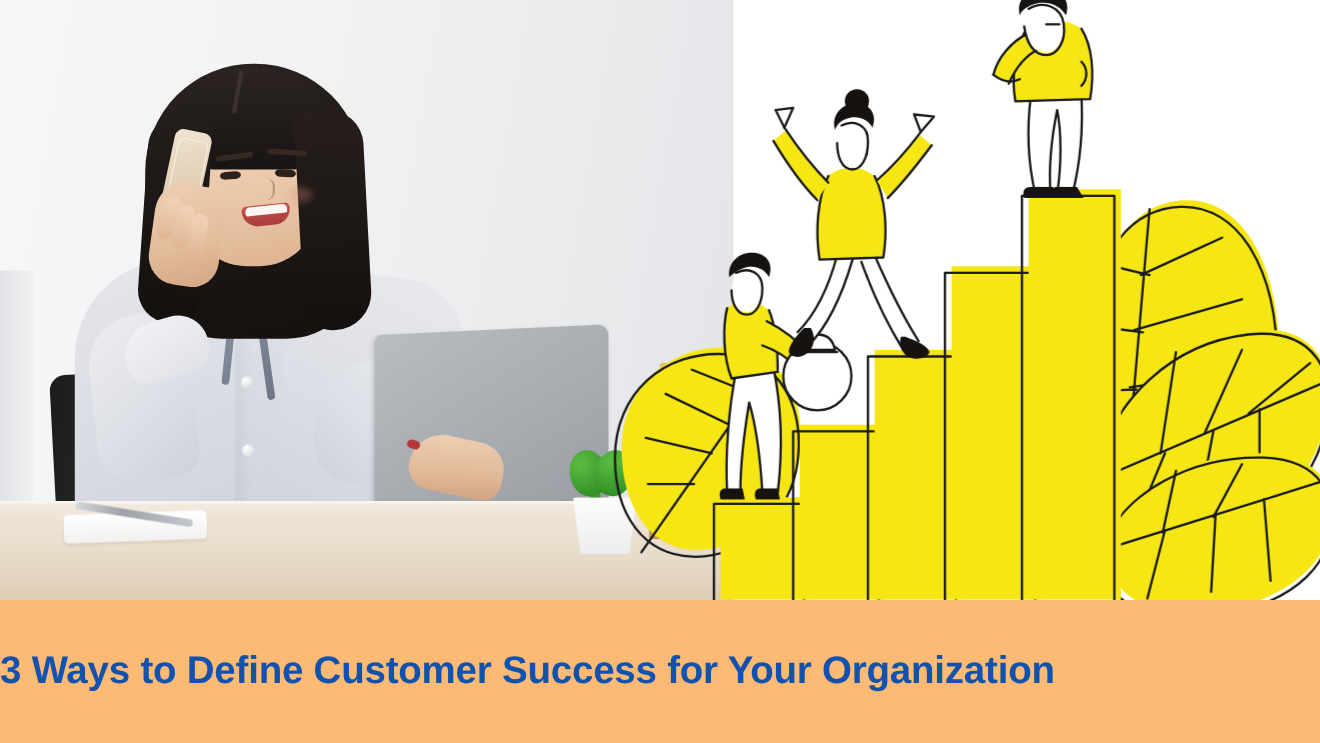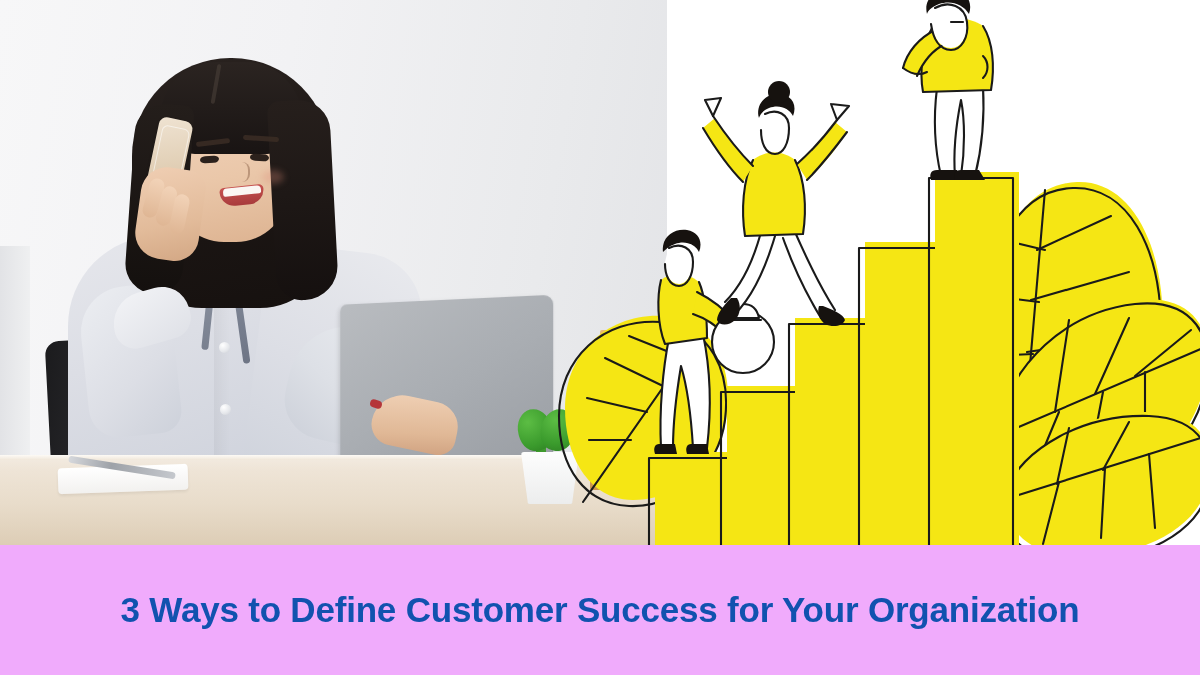--- a/index.html
+++ b/index.html
@@ -265,21 +265,21 @@
     backdrop-filter:blur(0.4px);pointer-events:none;
   }
 
   
   .illus{position:absolute;left:667px;top:0;width:533px;height:545px;background:#fff;}
   .illus-svg{position:absolute;left:-50px;top:0;width:583px;height:545px;overflow:visible;}
 
   
   .title-wrap{
     position:absolute;left:0;top:545px;width:1200px;height:130px;
-    display:flex;align-items:center;justify-content:center;background:#f0abfc;
+    display:flex;align-items:center;justify-content:flex-start;background:#fdba74;
   }
   .title{
     margin:0;text-align:center;font-weight:700;font-size:35px;line-height:1.30;
     letter-spacing:-0.2px;color:#1152AF;max-width:1040px;
     font-family:"Liberation Sans","DejaVu Sans",sans-serif;
   }
 </style>
 </head>
 <body>
 

